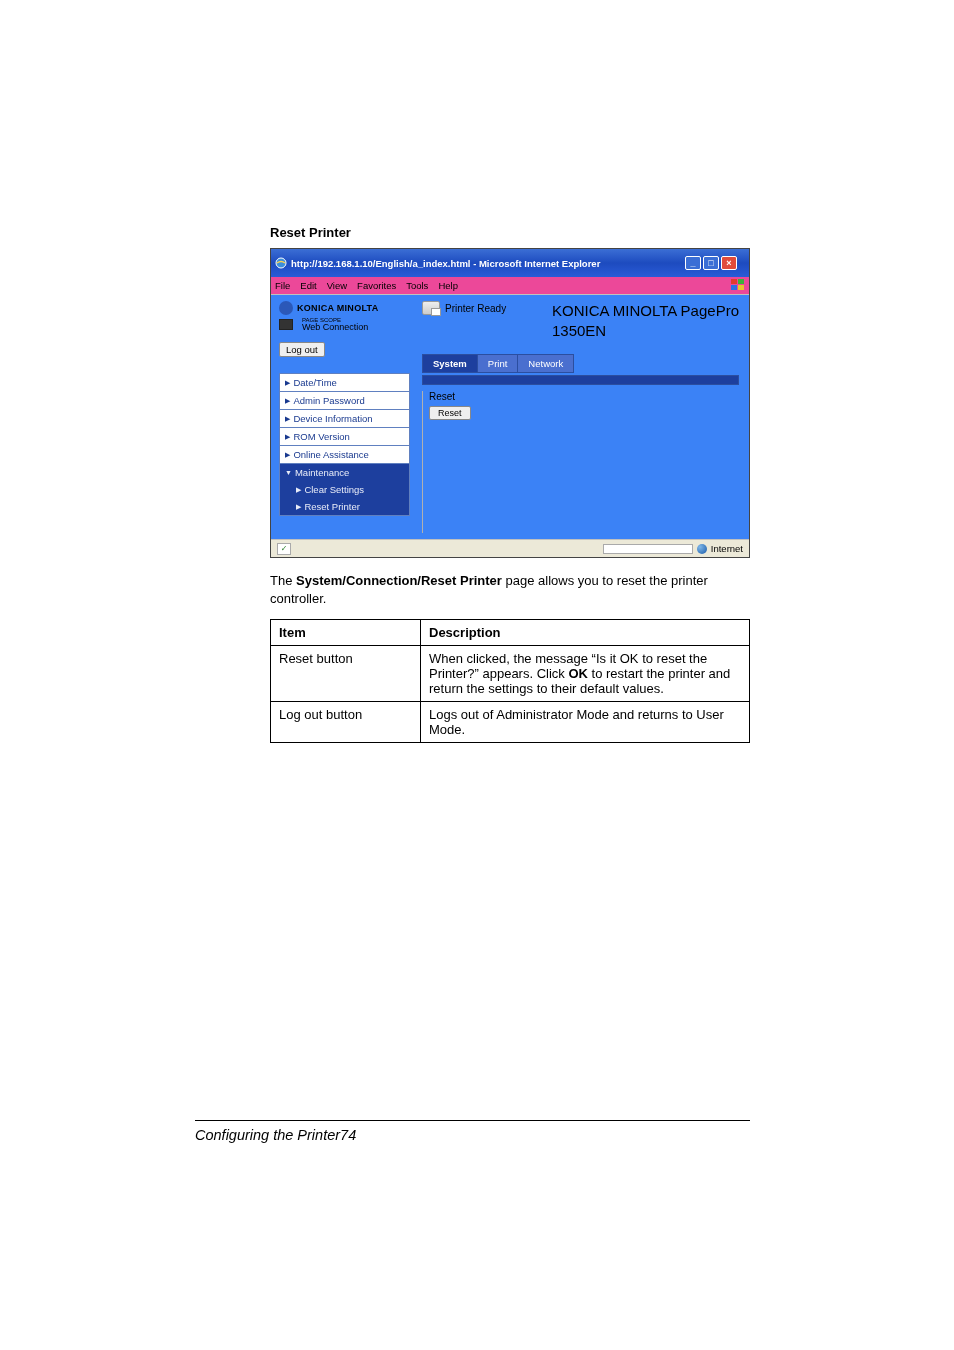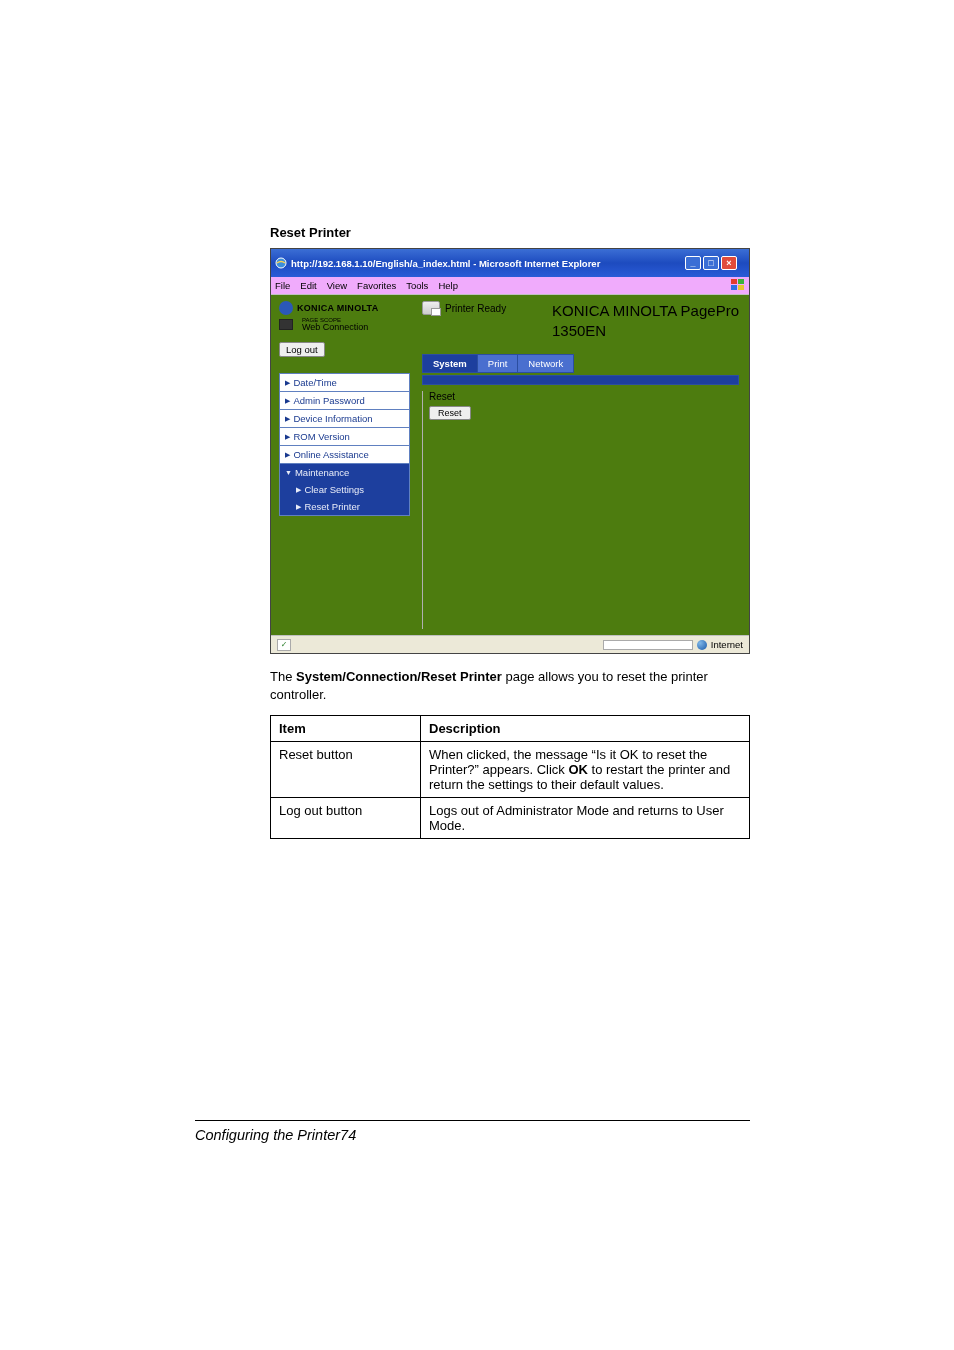--- a/index.html
+++ b/index.html
@@ -53,34 +53,34 @@
     width: 16px; height: 14px;
     border: 1px solid #fff;
     border-radius: 2px;
     display: flex; align-items: center; justify-content: center;
     font-size: 9px; font-weight: bold; color: #fff;
     background: #3b6ed5;
   }
   .win-btn.close { background: #e04b3b; }
   .ss-menubar {
     height: 18px;
-    background: #f0abfc;
+    background: #ec4899;
     border-bottom: 1px solid #c0c0c0;
     display: flex;
     align-items: center;
     padding: 0 4px;
     gap: 10px;
     color: #000;
   }
   .ss-menubar span { font-size: 9.5px; }
   .ss-menubar .flag { margin-left: auto; }
   .ss-content {
     display: flex;
-    background: #4d7c0f;
-    height: 340px;
+    background: #3b82f6;
+    height: 244px;
   }
   .ss-left {
     width: 145px;
     padding: 6px 6px 6px 8px;
     display: flex;
     flex-direction: column;
   }
   .brand-row { display: flex; align-items: center; gap: 4px; margin-bottom: 2px; }
   .km-dot {
     width: 14px; height: 14px; border-radius: 50%;

